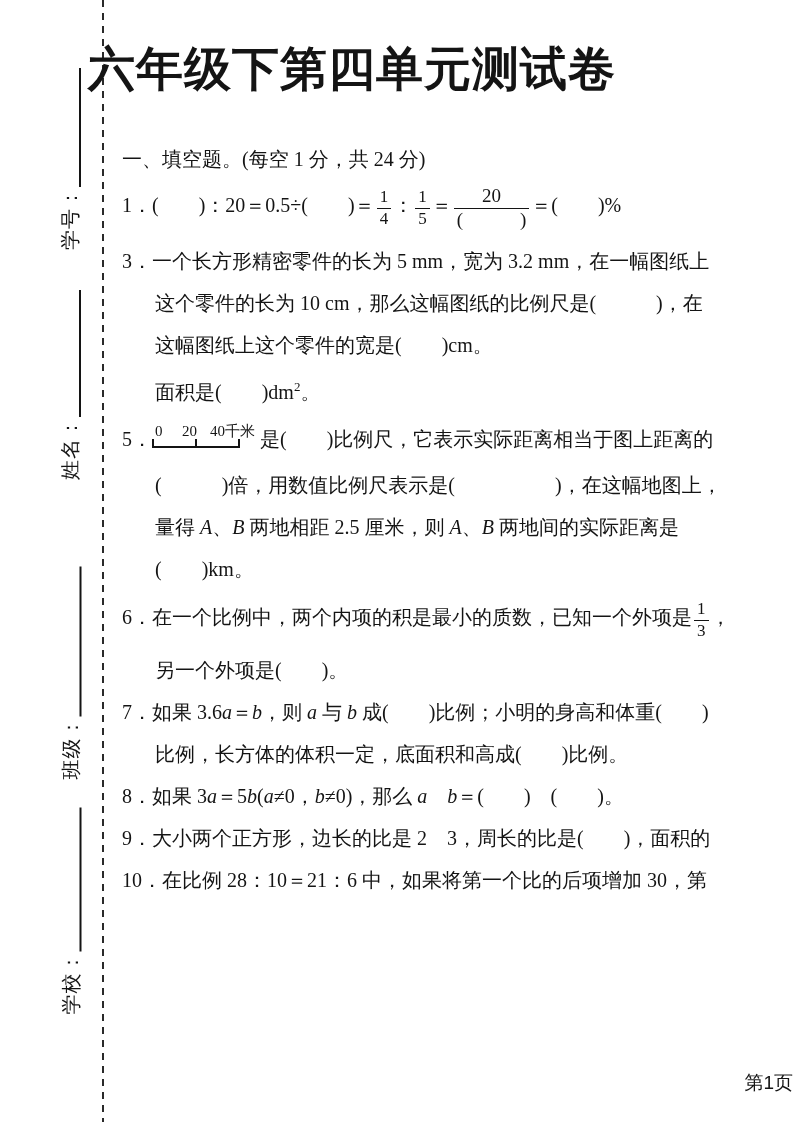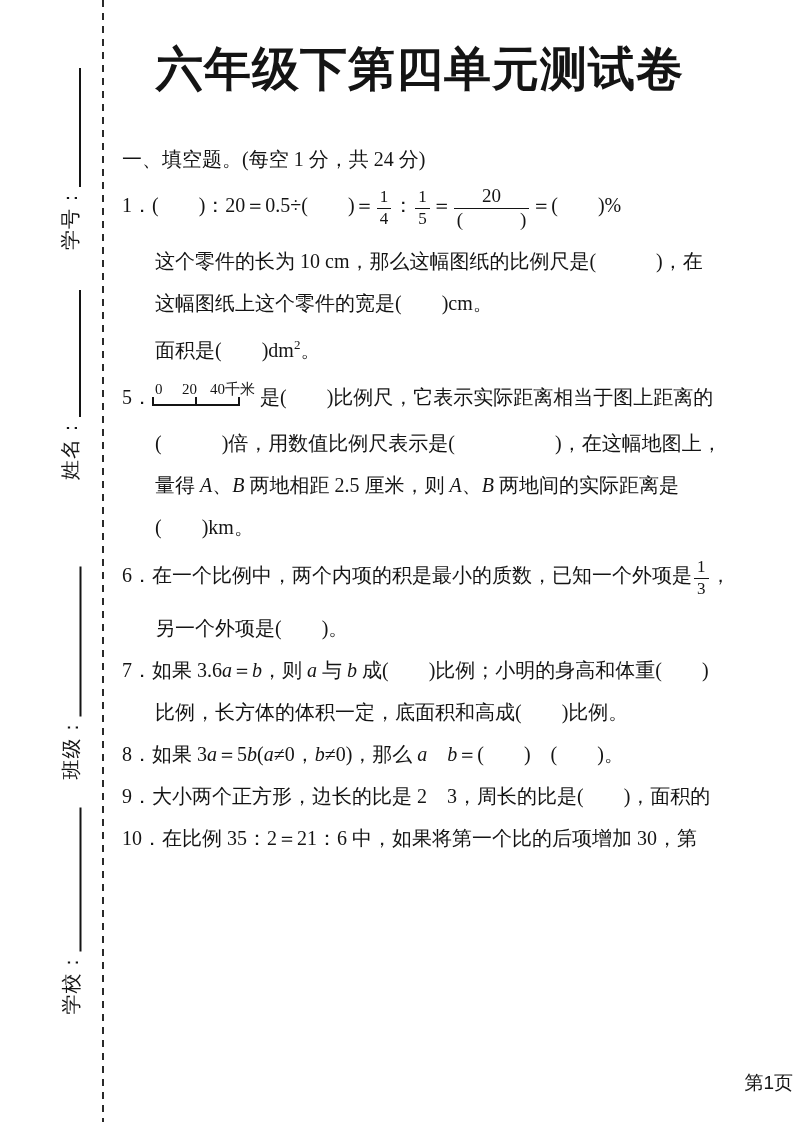--- a/index.html
+++ b/index.html
@@ -15,21 +15,21 @@
   }
   
   .margin-field {
     position:absolute; height:26px; display:flex; align-items:flex-end;
     transform:rotate(-90deg); transform-origin:center;
   }
   .margin-field .lbl { font-size:20px; white-space:nowrap; letter-spacing:1px; }
   .margin-field .fill-line { flex:1; border-bottom:2px solid #141414; height:5px; margin-bottom:3px; }
 
   .title {
-    position:absolute; left:120px; top:38px; width:600px; text-align:center;
+    position:absolute; left:88px; top:38px; width:600px; text-align:left;
     font-family:Liberation Serif, serif;
     font-size:47px; font-weight:bold; letter-spacing:1px; white-space:nowrap;
   }
 
   .content { position:absolute; left:122px; top:146px; width:566px; }
   .heading { font-size:20px; line-height:26px; margin-bottom:13px; white-space:nowrap; }
   .line { font-size:20px; line-height:24px; margin-bottom:18px; white-space:nowrap; }
   .line.indent { padding-left:33px; }
   .it { font-style:italic; }
   .line sup { font-size:13px; }
@@ -74,30 +74,31 @@
   <span class="lbl">学校：</span>
   <span class="fill-line"></span>
 </div>
 
 <div class="title">六年级下第四单元测试卷</div>
 
 <div class="content">
   <div class="heading">一、填空题。(每空 1 分，共 24 分)</div>
   <div id="lines-container">
       <div class="line"><span>1．(　　)：20＝0.5÷(　　)＝</span><span class="frac"><span class="num">1</span><span class="den">4</span></span><span>：</span><span class="frac"><span class="num">1</span><span class="den">5</span></span><span>＝</span><span class="frac big"><span class="num">20</span><span class="den">(　　　)</span></span><span>＝(　　)%</span></div>
+      <div class="line"><span>3．一个长方形精密零件的长为 5 mm，宽为 3.2 mm，在一幅图纸上</span></div>
       <div class="line indent"><span>这个零件的长为 10 cm，那么这幅图纸的比例尺是(　　　)，在</span></div>
       <div class="line indent"><span>这幅图纸上这个零件的宽是(　　)cm。</span></div>
       <div class="line indent"><span>面积是(　　)dm</span><sup>2</sup><span>。</span></div>
       <div class="line"><span>5．</span><span class="scalebar"><span class="sb-num n0">0</span><span class="sb-num n1">20</span><span class="sb-num n2">40千米</span><span class="sb-line"></span><span class="sb-tick" style="left: 0px;"></span><span class="sb-tick" style="left: 43px;"></span><span class="sb-tick" style="left: 86px;"></span></span><span>是(　　)比例尺，它表示实际距离相当于图上距离的</span></div>
       <div class="line indent"><span>(　　　)倍，用数值比例尺表示是(　　　　　)，在这幅地图上，</span></div>
       <div class="line indent"><span>量得 </span><span class="it">A</span><span>、</span><span class="it">B</span><span> 两地相距 2.5 厘米，则 </span><span class="it">A</span><span>、</span><span class="it">B</span><span> 两地间的实际距离是</span></div>
       <div class="line indent"><span>(　　)km。</span></div>
       <div class="line"><span>6．在一个比例中，两个内项的积是最小的质数，已知一个外项是</span><span class="frac"><span class="num">1</span><span class="den">3</span></span><span>，</span></div>
       <div class="line indent"><span>另一个外项是(　　)。</span></div>
       <div class="line"><span>7．如果 3.6</span><span class="it">a</span><span>＝</span><span class="it">b</span><span>，则 </span><span class="it">a</span><span> 与 </span><span class="it">b</span><span> 成(　　)比例；小明的身高和体重(　　)</span></div>
       <div class="line indent"><span>比例，长方体的体积一定，底面积和高成(　　)比例。</span></div>
       <div class="line"><span>8．如果 3</span><span class="it">a</span><span>＝5</span><span class="it">b</span><span>(</span><span class="it">a</span><span>≠0，</span><span class="it">b</span><span>≠0)，那么 </span><span class="it">a</span><span>　</span><span class="it">b</span><span>＝(　　)　(　　)。</span></div>
       <div class="line"><span>9．大小两个正方形，边长的比是 2　3，周长的比是(　　)，面积的</span></div>
-      <div class="line"><span>10．在比例 35：2＝21：6 中，如果将第一个比的后项增加 30，第</span></div>
+      <div class="line"><span>10．在比例 28：10＝21：6 中，如果将第一个比的后项增加 30，第</span></div>
     </div>
 </div>
 
 <div class="footer">第1页</div>
 
 </body></html>

